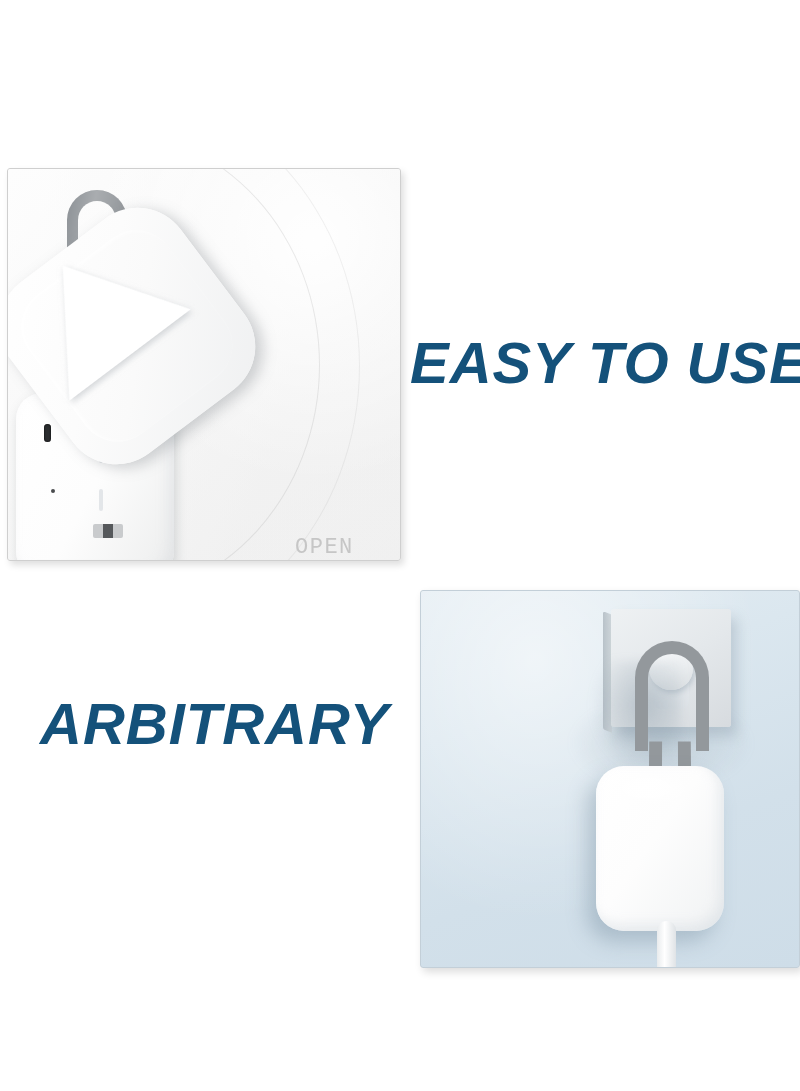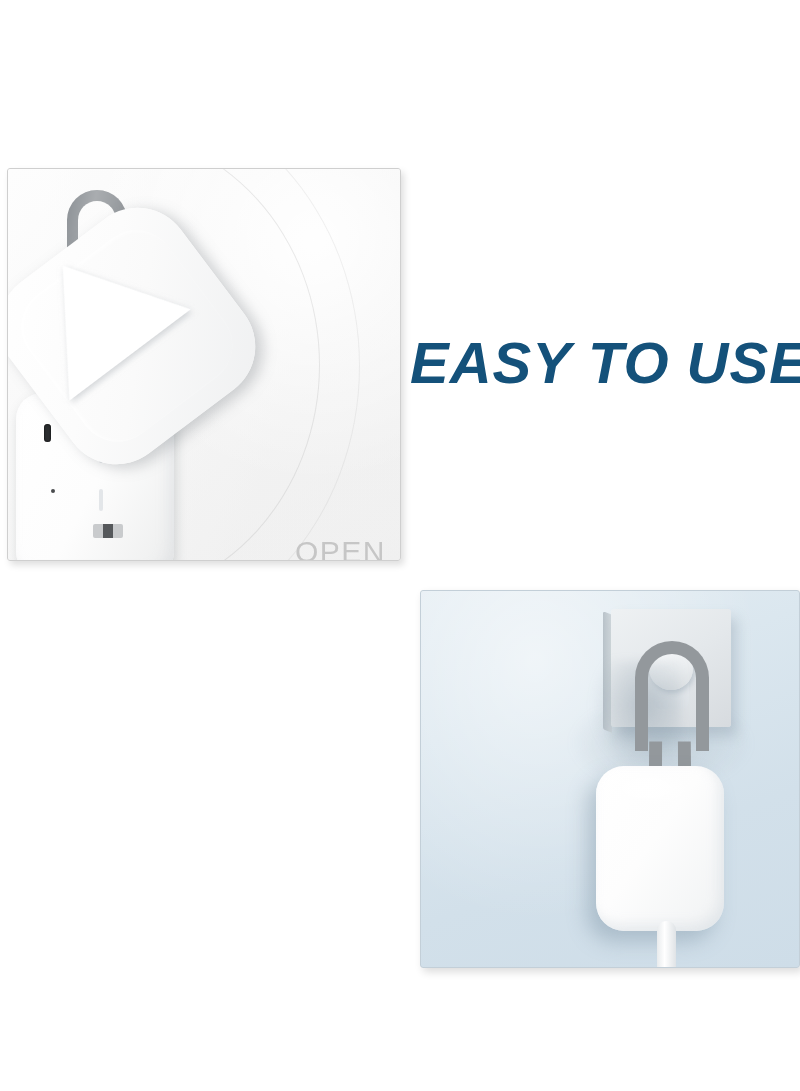--- a/index.html
+++ b/index.html
@@ -63,25 +63,25 @@
     left: 0; top: 0; right: 0; bottom: 0;
     background: radial-gradient(circle at 78% 18%, rgba(255,255,255,0.95) 0%, rgba(255,255,255,0) 55%),
                 linear-gradient(115deg, rgba(255,255,255,0.6) 0%, rgba(236,236,236,0.35) 70%);
     pointer-events: none;
   }
 
   .open-label {
     position: absolute;
     left: 287px;
     top: 366px;
-    font-size: 30px;
+    font-size: 22px;
     letter-spacing: 1.5px;
     color: #c6c6c6;
     font-weight: 300;
-    font-family: Liberation Sans, sans-serif;
+    font-family: Liberation Mono, monospace;
     white-space: nowrap;
   }
 
   
   .charger-body {
     position: absolute;
     left: 8px;
     top: 224px;
     width: 158px;
     height: 185px;
@@ -365,20 +365,21 @@
     <div class="loop-top"></div>
 
     <div class="mount-plate">
       <div class="mount-face"></div>
       <div class="mount-tri"></div>
     </div>
   </div>
 
   <div class="headline" id="headline-easy">EASY TO USE</div>
 
+  <div class="headline" id="headline-arb-1">ARBITRARY</div>
 
   <div class="photo" id="photo-bottom">
     <div class="wall-sheen"></div>
     <div class="plate-shadow"></div>
     <div class="hook-plate-edge"></div>
     <div class="hook-plate"></div>
     <div class="hook-peg-stem"></div>
     <div class="hook-peg"></div>
     <div class="band-shadow"></div>
     <div class="band"></div>

